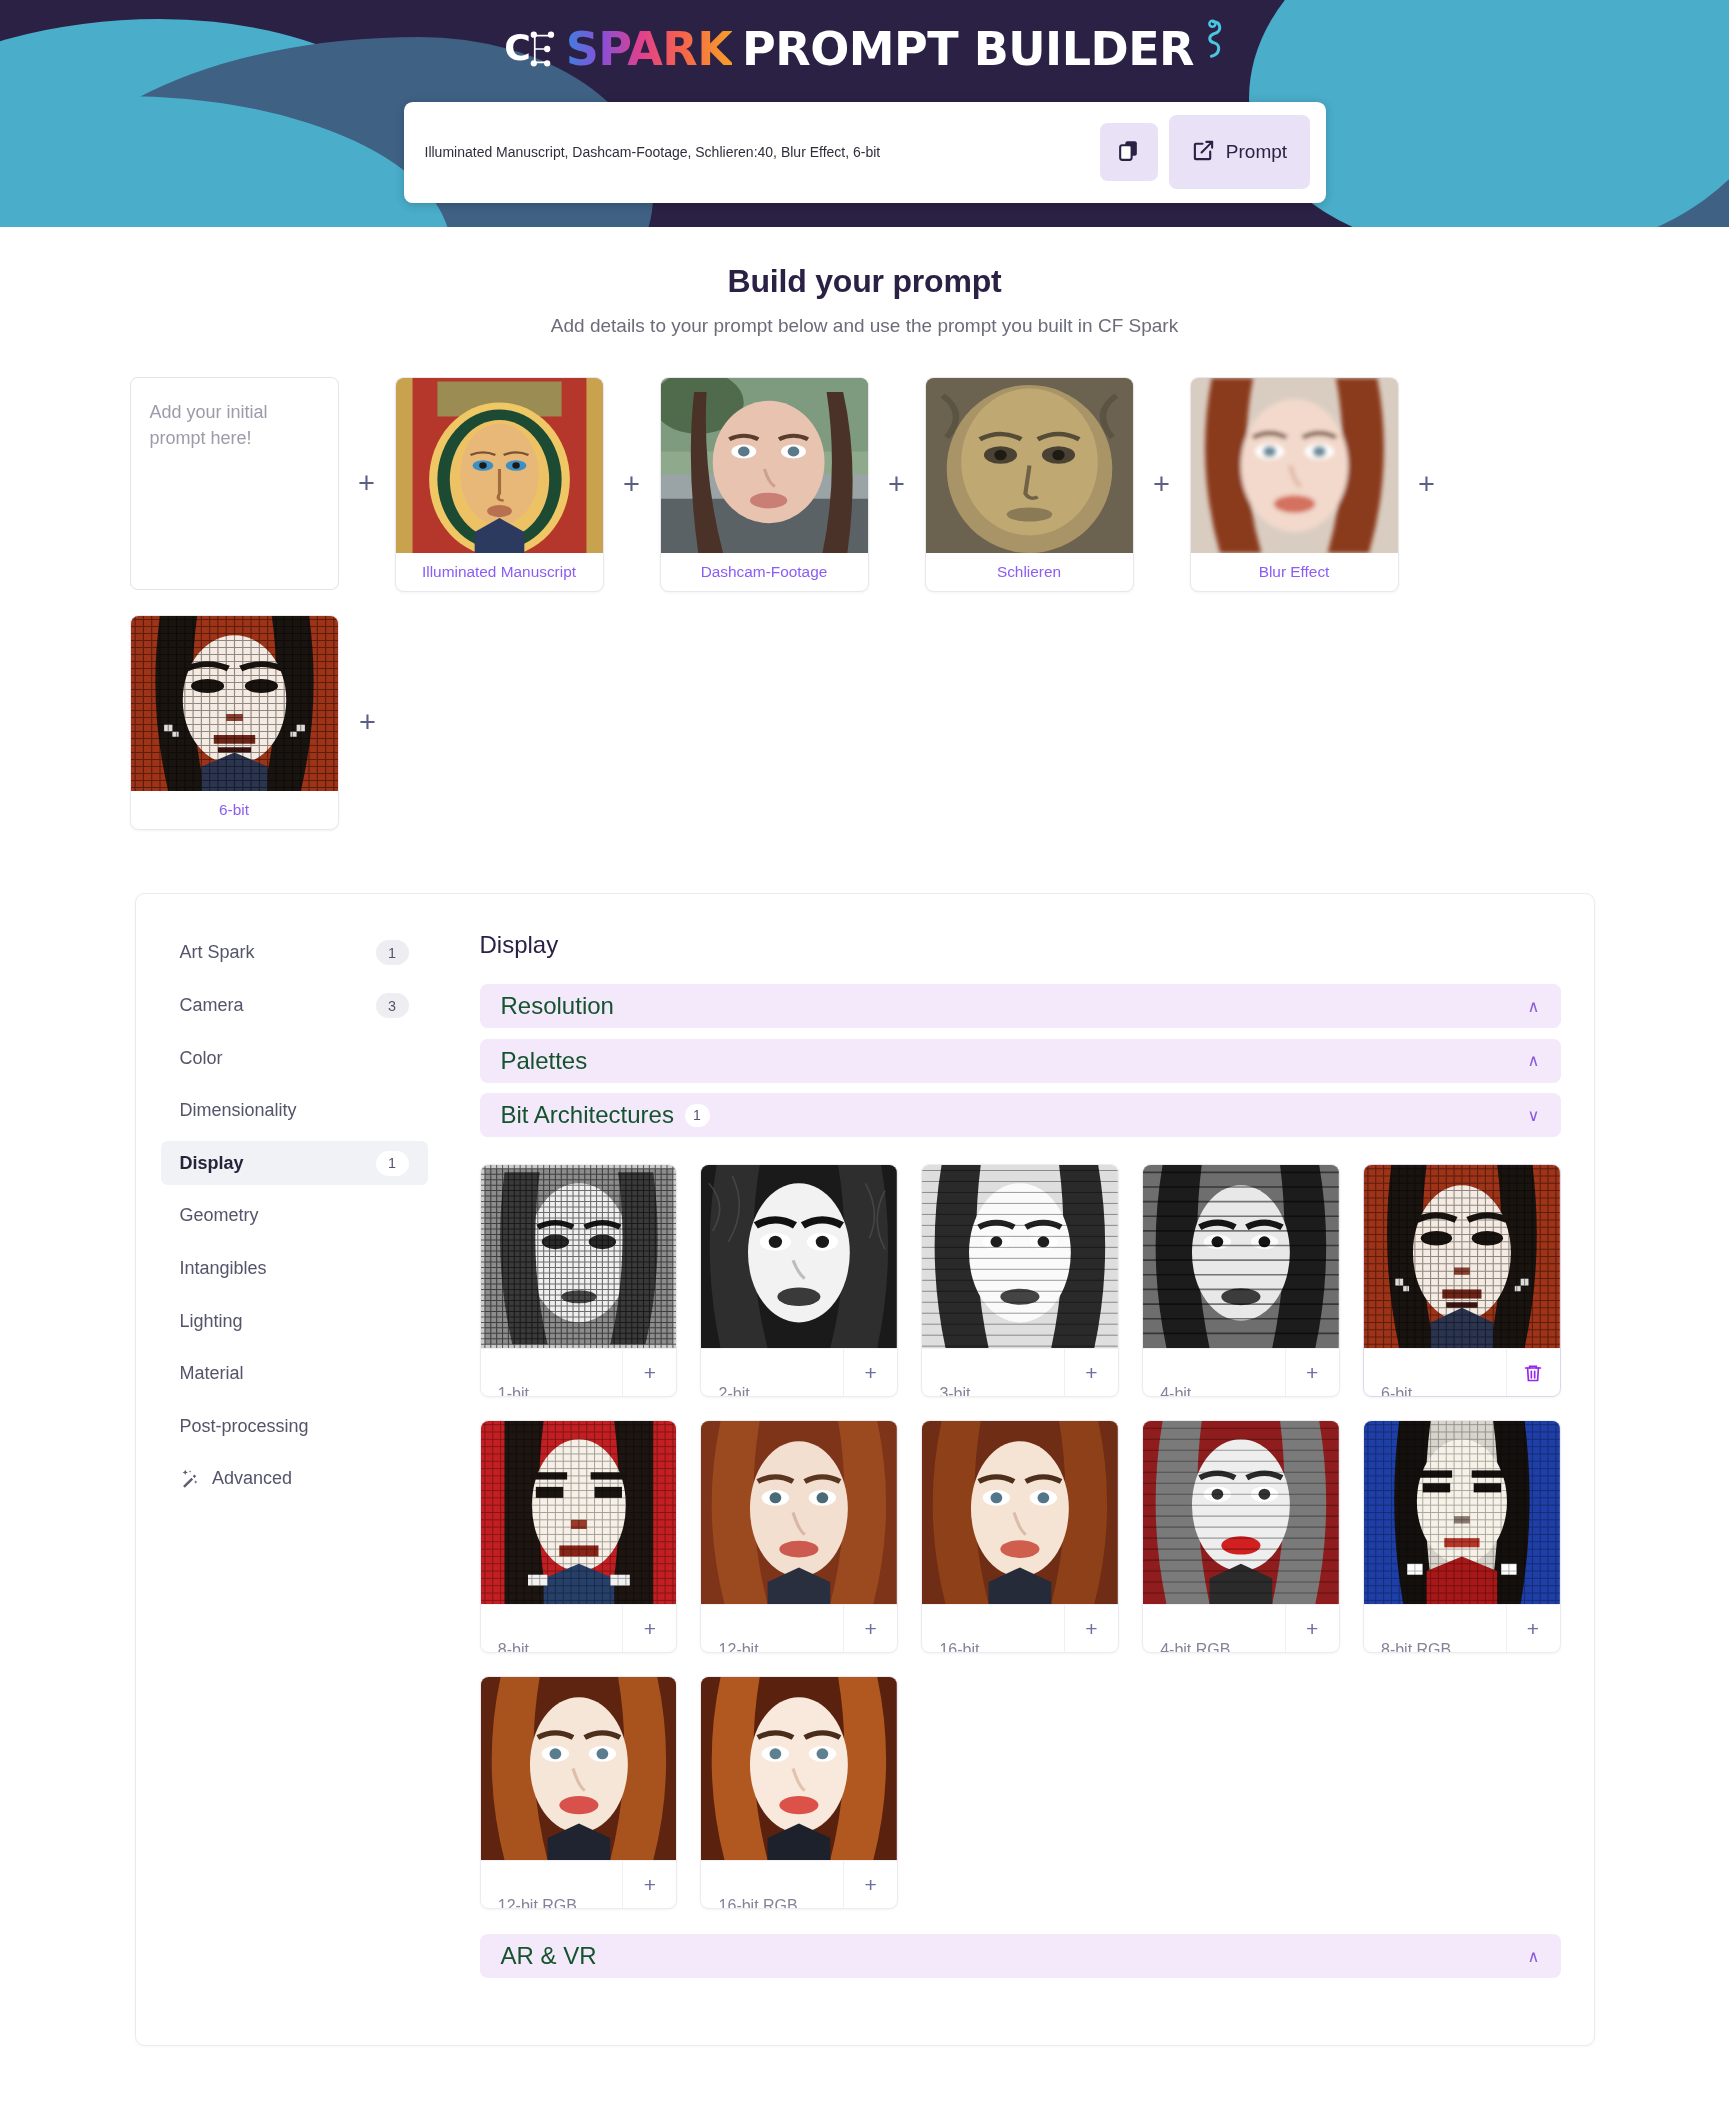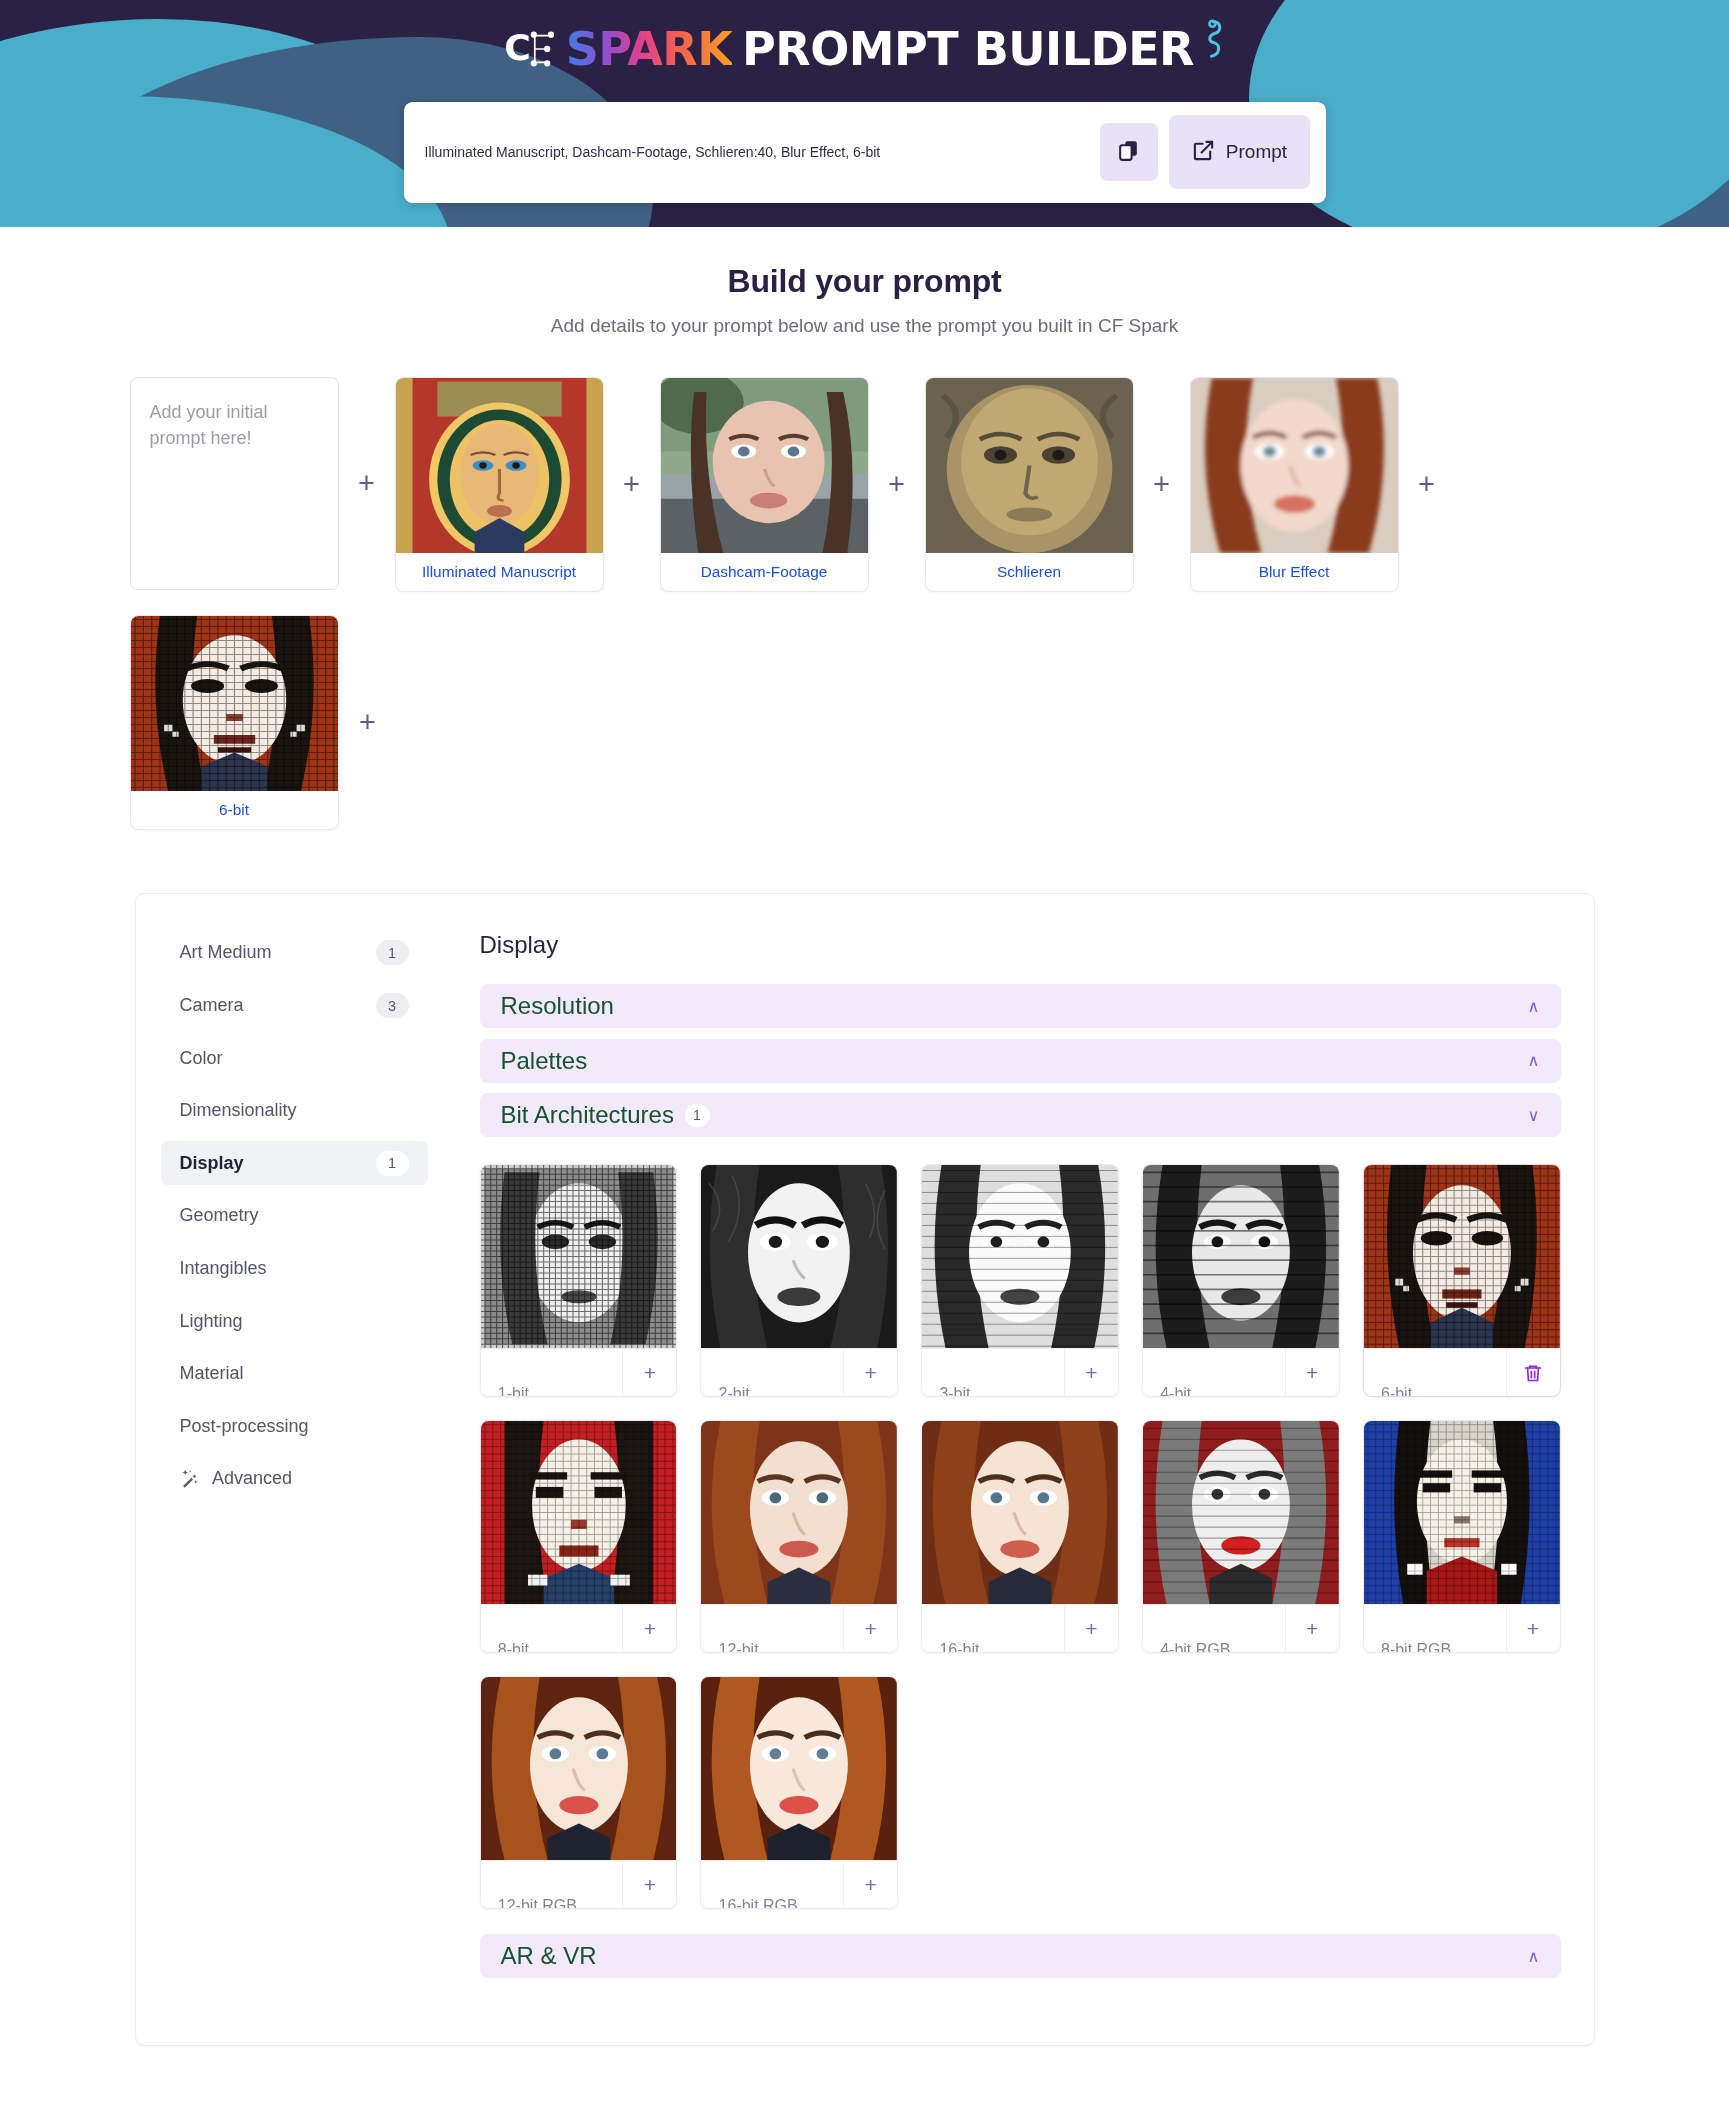--- a/index.html
+++ b/index.html
@@ -205,21 +205,21 @@
     width: 100%;
     height: 175px;
     display: block;
   }
   .chip-label {
     height: 38px;
     display: flex;
     align-items: center;
     justify-content: center;
     font-size: 15.4px;
-    color: #1d4ed8;
+    color: #8b5cf6;
   }
 
   
   .panel {
     width: 1460px;
     margin: 63px auto 0;
     border: 1px solid #eaeaef;
     border-radius: 9.6px;
     background: #fff;
     display: flex;
@@ -549,21 +549,21 @@
     </div>
     <div class="plus-sep row2">+</div>
   </div>
 </div>
 
 <div class="panel">
 
   <div class="sidebar">
     <div class="side-item">
       <div class="side-left">
-          <span class="side-label">Art Medium</span>
+          <span class="side-label">Art Spark</span>
         </div>
       <span class="badge">1</span>
     </div>
     <div class="side-item">
       <div class="side-left">
           <span class="side-label">Camera</span>
         </div>
       <span class="badge">3</span>
     </div>
     <div class="side-item">

